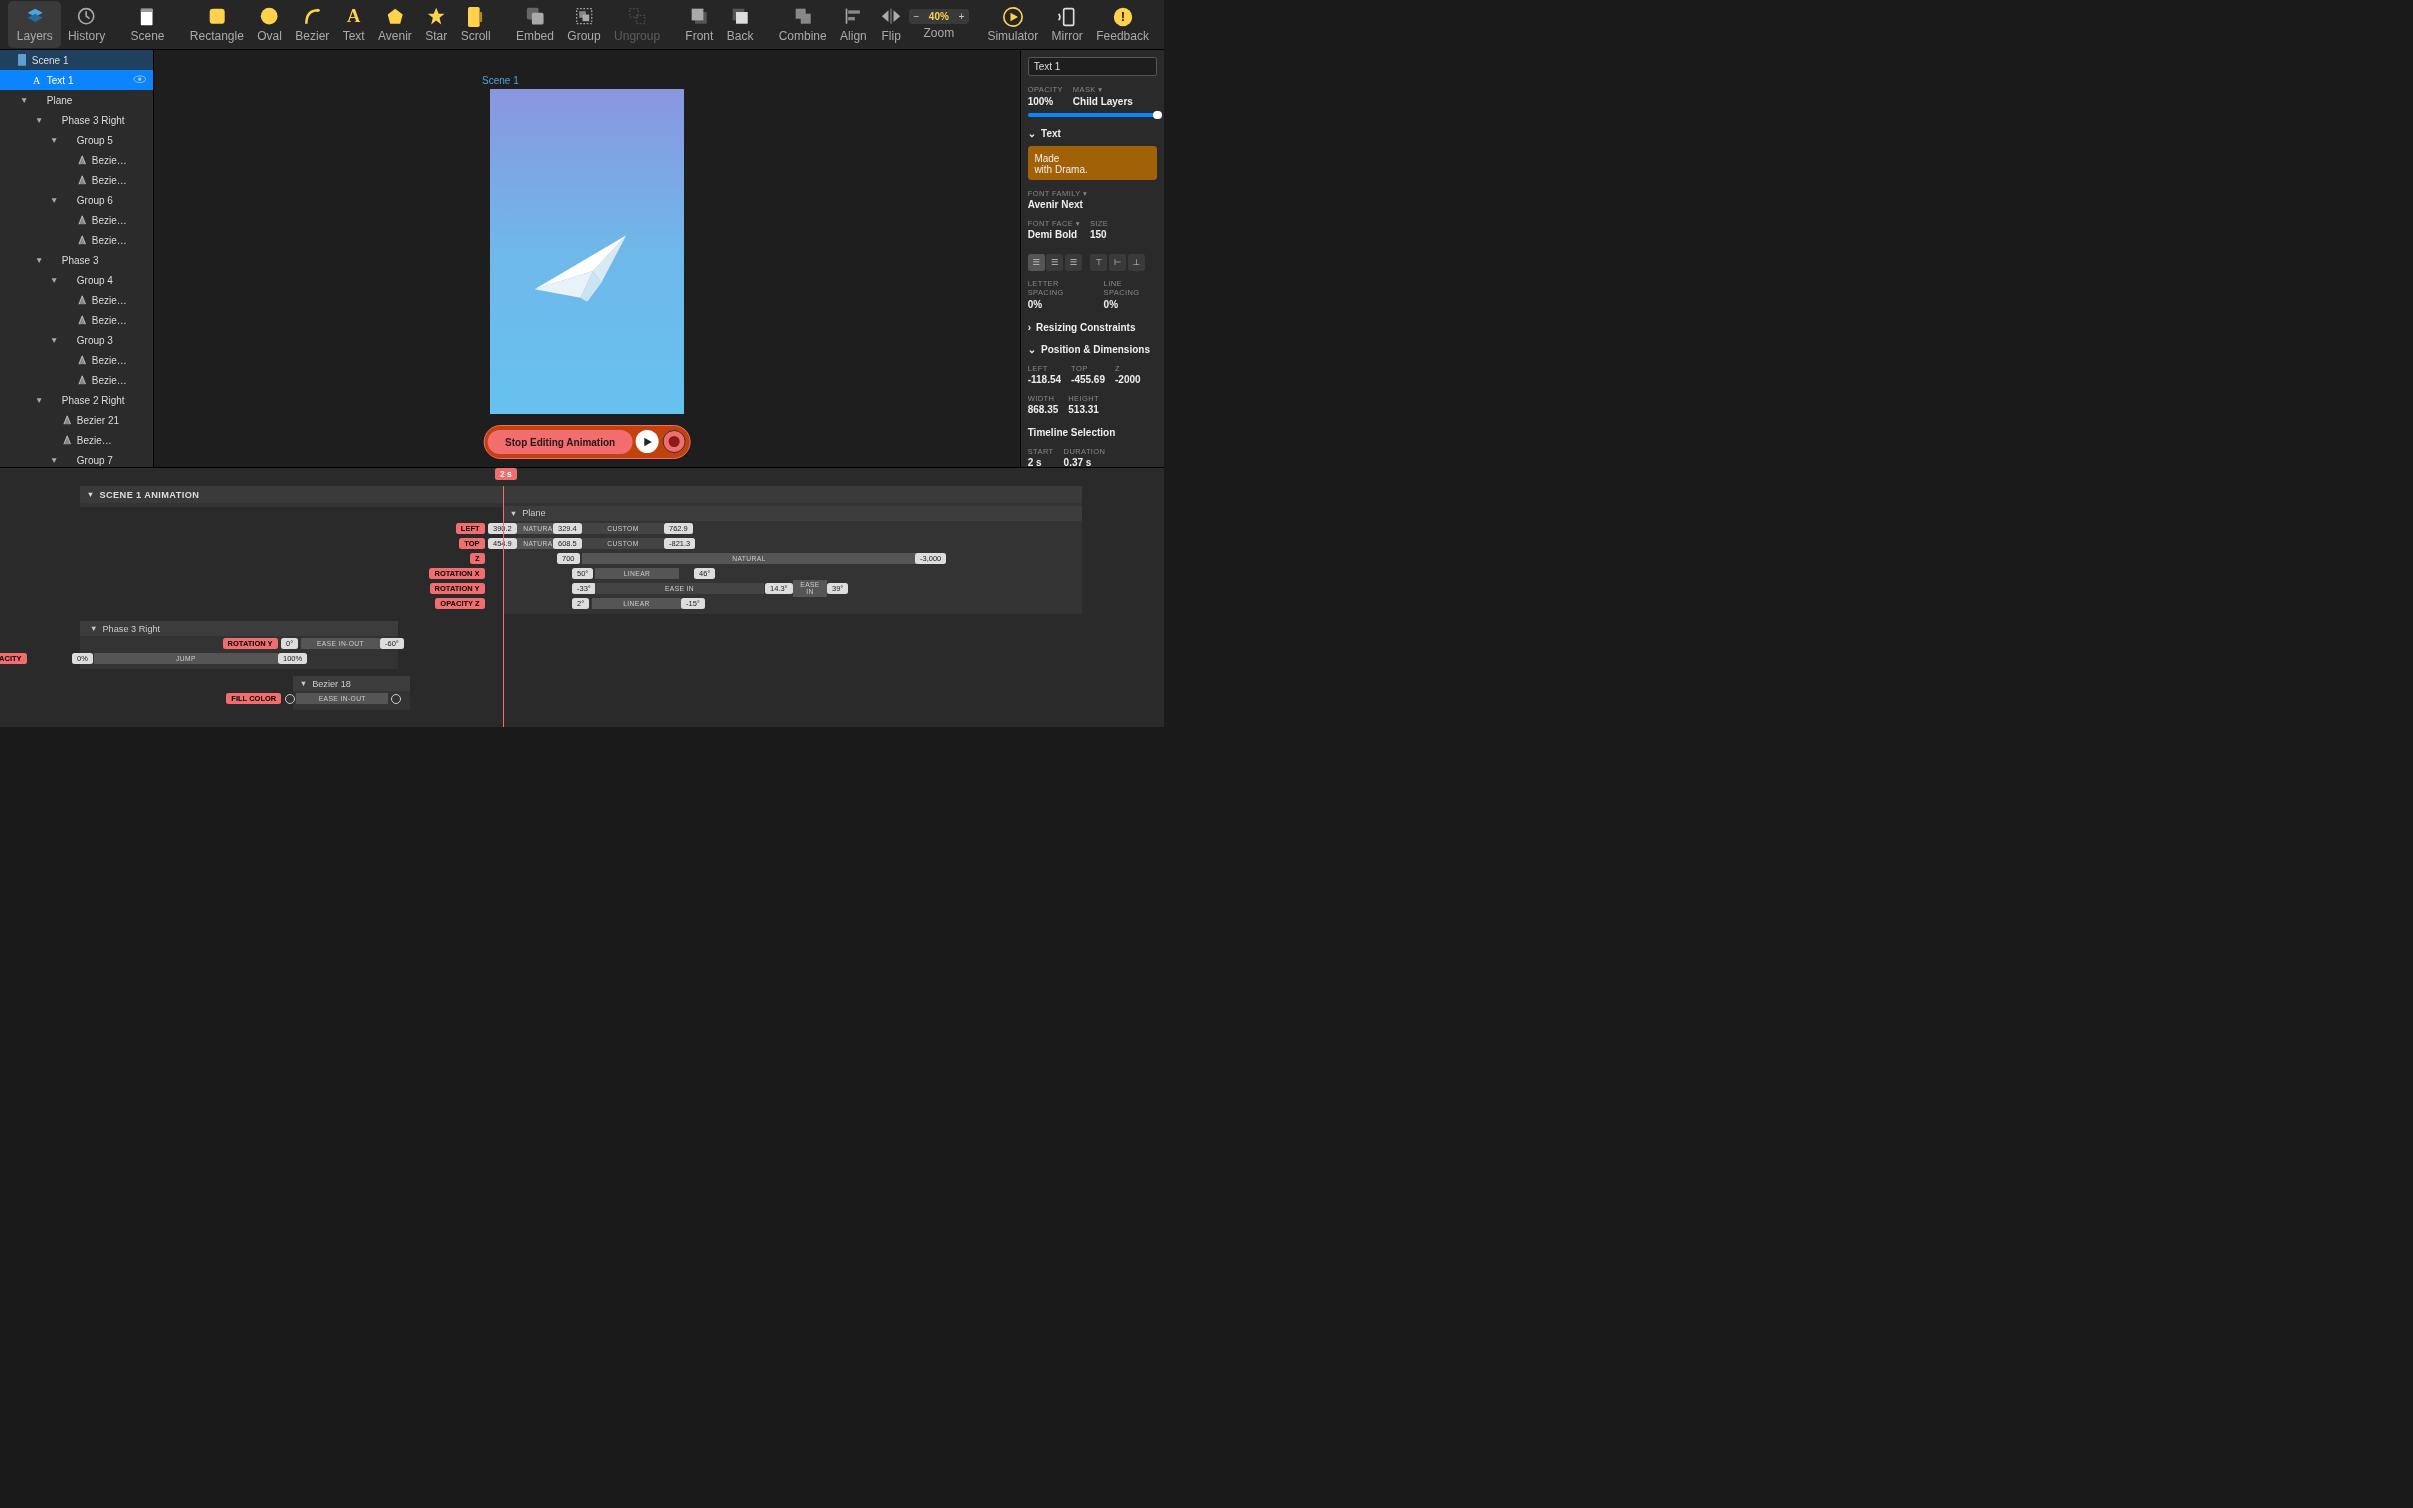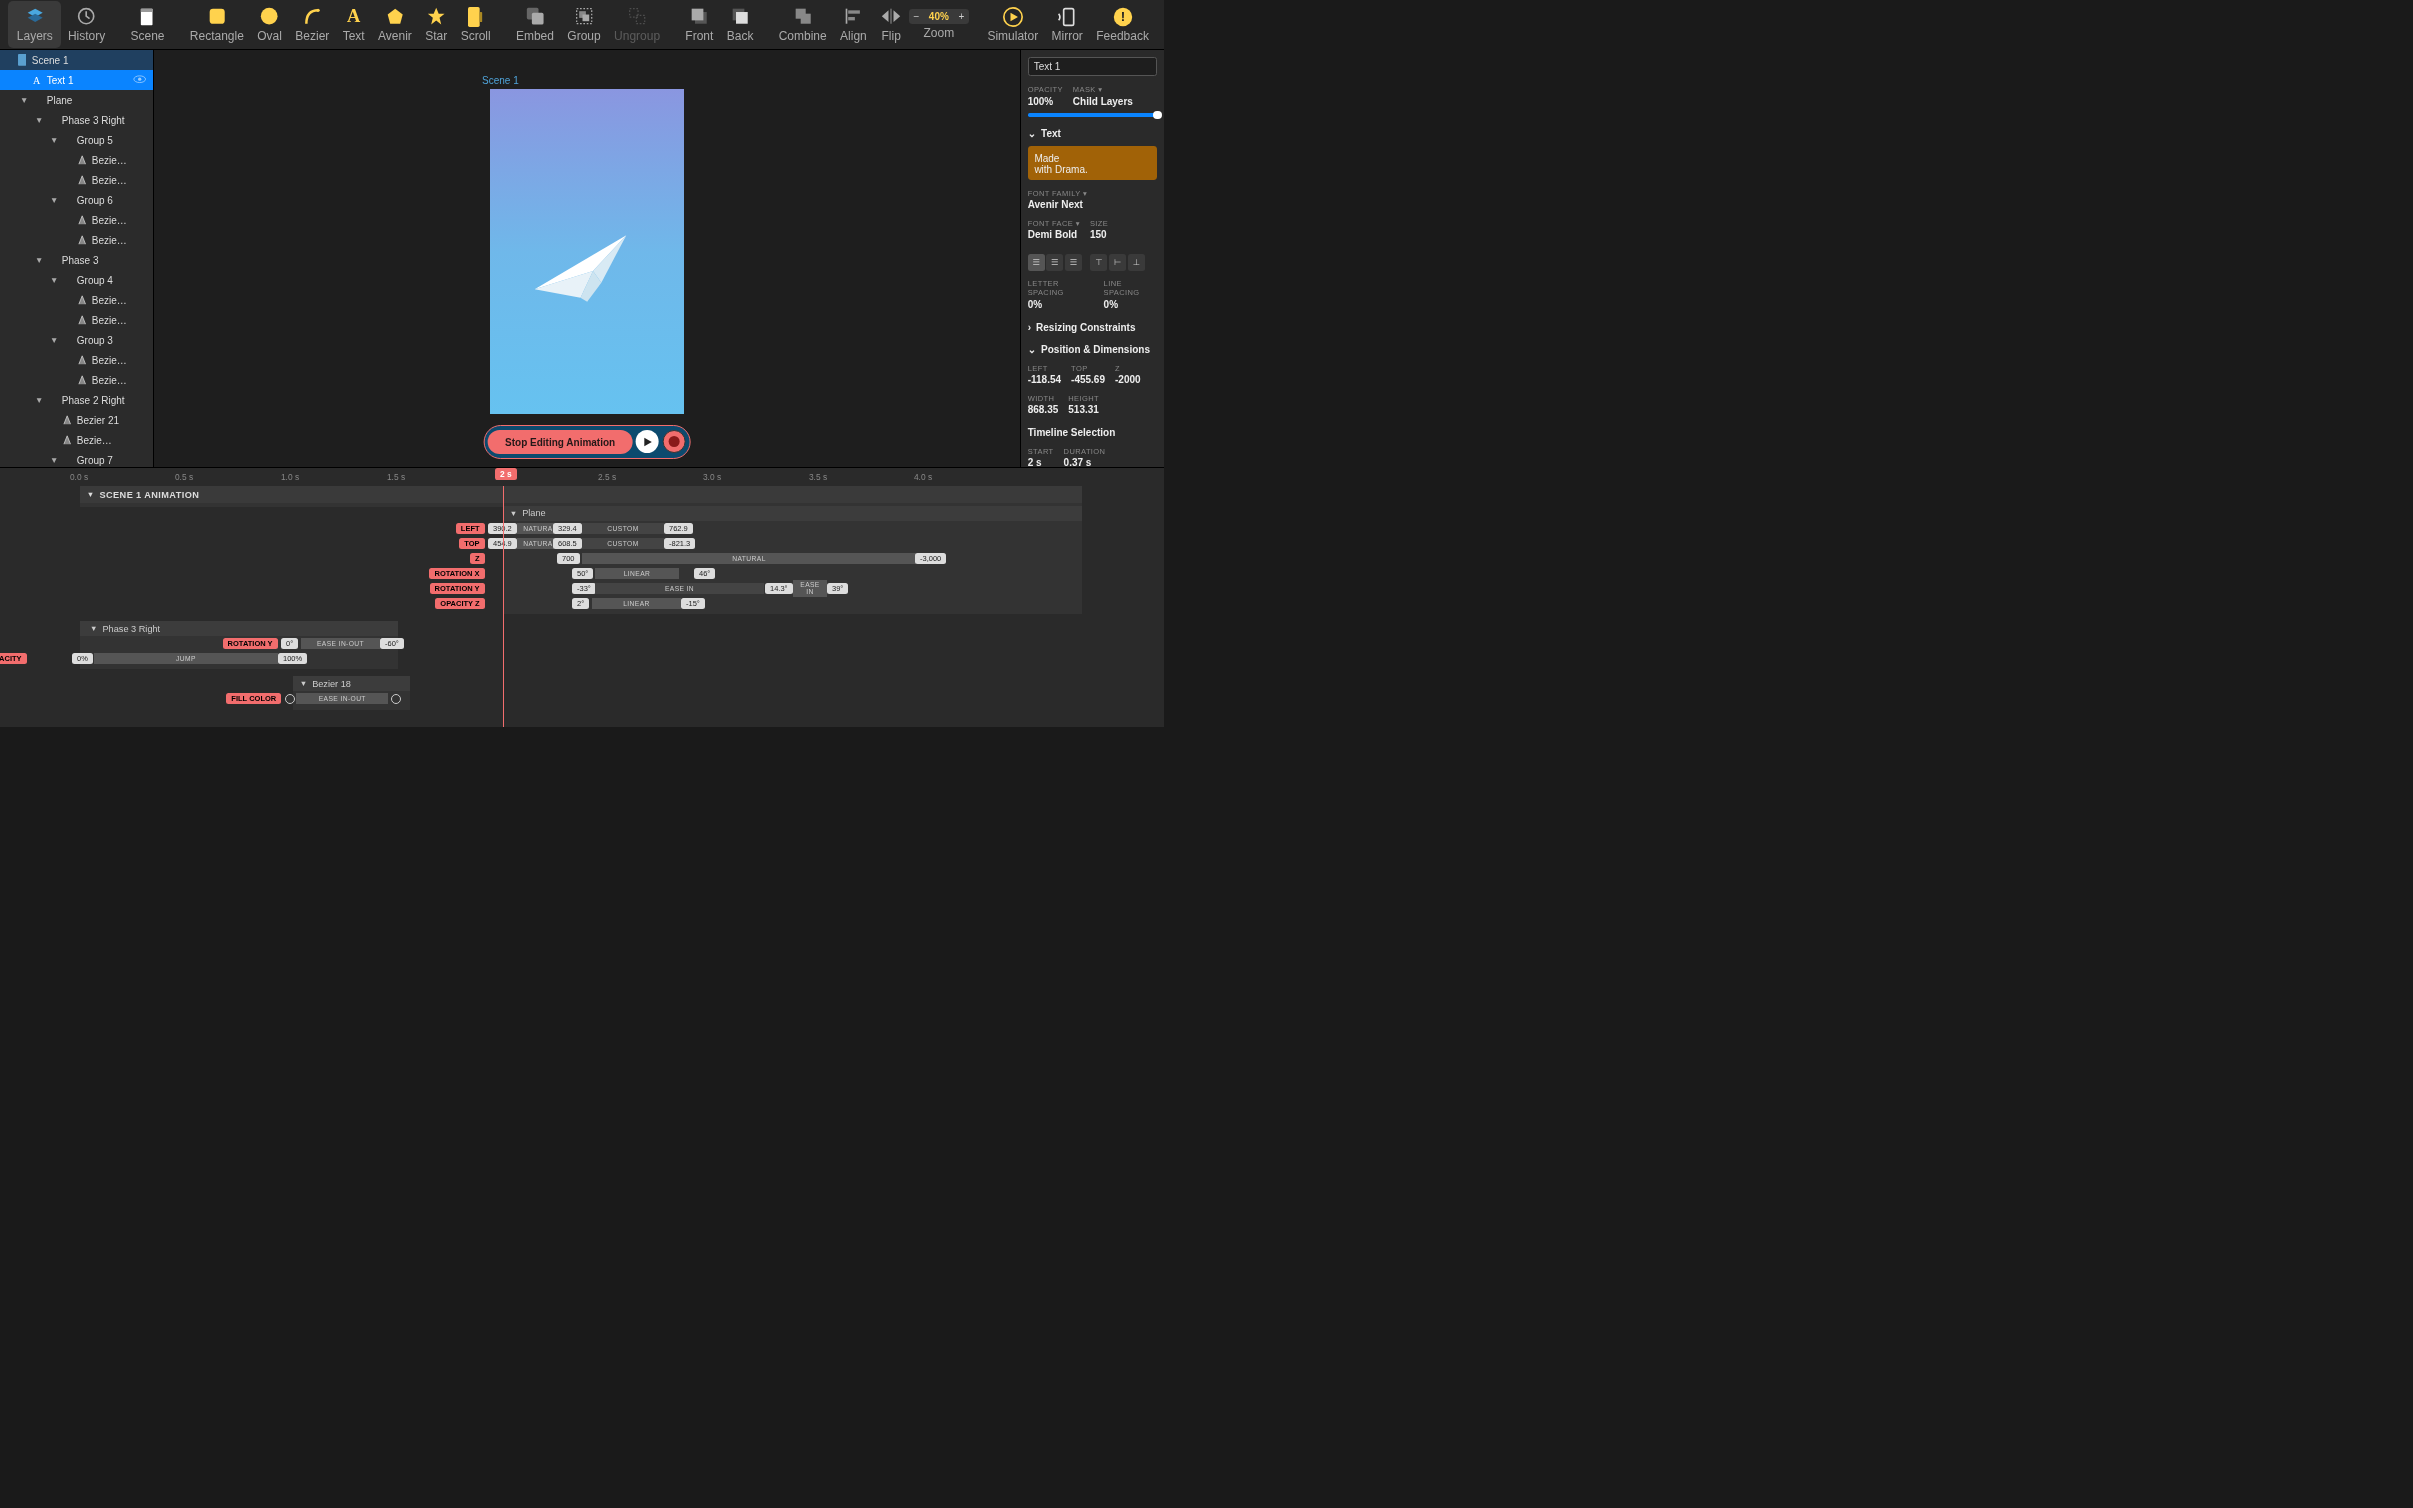--- a/index.html
+++ b/index.html
@@ -27,21 +27,21 @@
 
 .canvas-area { flex: 1; background: #1e1e1e; position: relative; display: flex; flex-direction: column; align-items: center; }
 .scene-label { color: #4fa3d9; font-size: 10px; margin-top: 25px; margin-bottom: 3.4px; align-self: flex-start; margin-left: 328px; }
 .artboard { width: 194px; height: 325px; background: linear-gradient(180deg, #8a96e0 0%, #6fb8ea 50%, #66c2f0 100%); position: relative; }
 .plane-shape { position: absolute; top: 142px; left: 40px; width: 101px; height: 67px; }
 .edit-controls { position: absolute; bottom: 8.4px; left: 50%; transform: translateX(-50%); display: flex; align-items: center; gap: 6.7px; }
 .stop-btn { background: #f26d6d; color: #241818; font-weight: 600; padding: 6.7px 17px; border-radius: 17px; cursor: pointer; }
 .play-btn { width: 23.5px; height: 23.5px; background: #fff; border-radius: 50%; display: flex; align-items: center; justify-content: center; cursor: pointer; }
 .rec-btn { width: 23.5px; height: 23.5px; background: #f26d6d; border-radius: 50%; border: 1.7px solid #333; display: flex; align-items: center; justify-content: center; cursor: pointer; }
 .rec-inner { width: 11.7px; height: 11.7px; background: #8b1a1a; border-radius: 50%; }
-.controls-bg { background: #0c4a6e; border-radius: 20px; padding: 3.4px; display: flex; gap: 3.4px; border: 0.8px solid #f26d6d; }
+.controls-bg { background: #c2410c; border-radius: 20px; padding: 3.4px; display: flex; gap: 3.4px; border: 0.8px solid #f26d6d; }
 
 .inspector { width: 144px; background: #2a2a2a; border-left: 0.8px solid #000; overflow-y: auto; padding: 6.7px; font-size: 9.2px; }
 .insp-title-input { background: #1e1e1e; border: 0.8px solid #555; padding: 3.4px 5px; color: #ddd; width: 100%; border-radius: 2.5px; font-size: 10px; }
 .insp-row { display: flex; gap: 10px; margin-top: 8.4px; }
 .insp-field { display: flex; flex-direction: column; gap: 1.7px; }
 .insp-label { font-size: 7.5px; color: #888; letter-spacing: 0.4px; }
 .insp-val { font-size: 10px; color: #eee; font-weight: 600; }
 .insp-val.link { color: #eee; }
 .slider-track { height: 3.4px; background: #0a84ff; border-radius: 1.7px; margin-top: 6.7px; position: relative; }
 .slider-knob { width: 8.4px; height: 8.4px; background: #fff; border-radius: 50%; position: absolute; right: -4.2px; top: -2.5px; }
@@ -569,31 +569,20 @@
             <div class="insp-label">DURATION</div>
             <div class="insp-val">0.37 s</div>
           </div>
       </div>
 
     </div>
   </div>
 </div>
 
 <div class="timeline">
-  <div class="ruler" id="ruler">
-      <div class="ruler-tick" style="left: 79px; width: 34px; margin-left: -17px;">0.0 s</div>
-      <div class="ruler-tick" style="left: 184px; width: 34px; margin-left: -17px;">0.5 s</div>
-      <div class="ruler-tick" style="left: 290px; width: 34px; margin-left: -17px;">1.0 s</div>
-      <div class="ruler-tick" style="left: 396px; width: 34px; margin-left: -17px;">1.5 s</div>
-      <div class="ruler-tick" style="left: 501px; width: 34px; margin-left: -17px;">2 s</div>
-      <div class="ruler-tick" style="left: 607px; width: 34px; margin-left: -17px;">2.5 s</div>
-      <div class="ruler-tick" style="left: 712px; width: 34px; margin-left: -17px;">3.0 s</div>
-      <div class="ruler-tick" style="left: 818px; width: 34px; margin-left: -17px;">3.5 s</div>
-      <div class="ruler-tick" style="left: 923px; width: 34px; margin-left: -17px;">4.0 s</div>
-    </div>
   <div class="playhead-marker" style="left:495px">2 s</div>
   <div class="playhead-line" style="left:503px"></div>
   <div class="tl-body" id="tl-body">
       <div style="background: rgb(51, 51, 51); margin-left: 80px; margin-right: 82px; padding-bottom: 3.4px;">
         <div class="tl-header-row" style="padding-left: 6.7px;">
           <span style="margin-right:5px;font-size:7.5px">▼</span>
           <span>SCENE 1 ANIMATION</span>
         </div>
       </div>
       <div style="background: rgb(51, 51, 51); margin-left: 503px; margin-right: 82px; padding-bottom: 3.4px; margin-top: -0.8px;">

